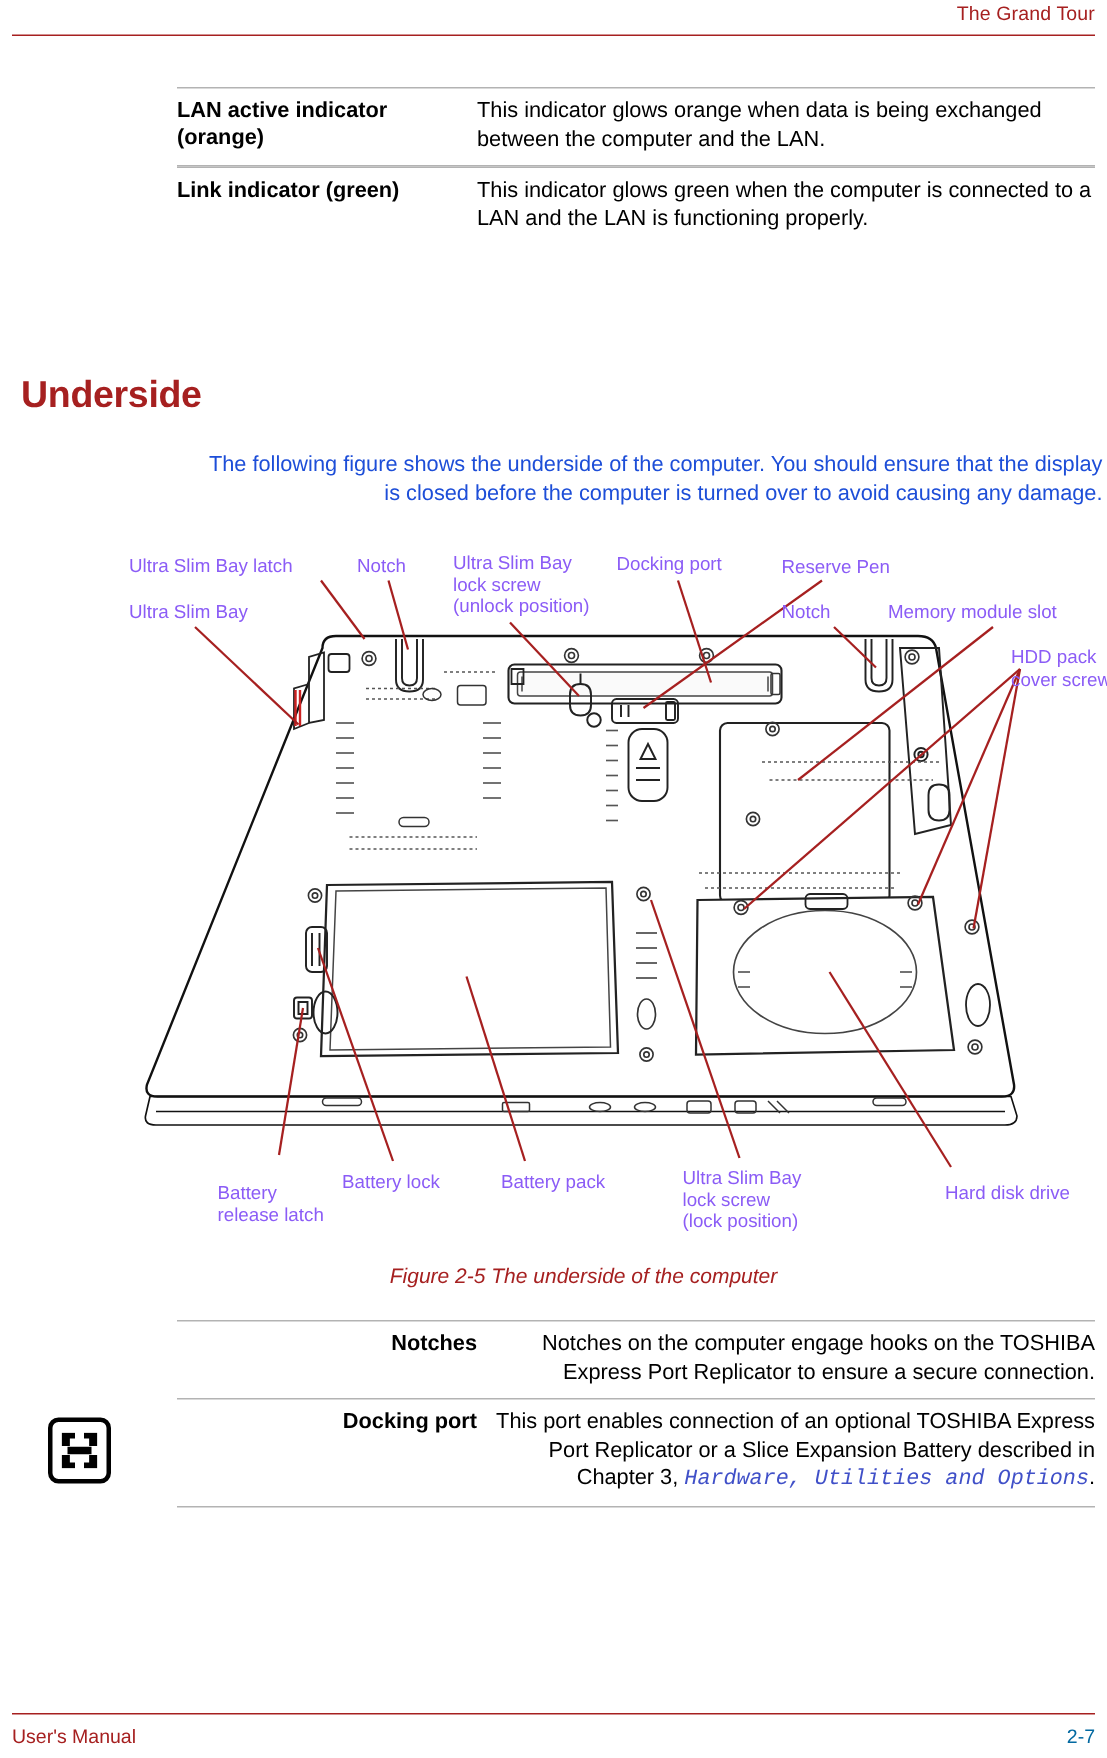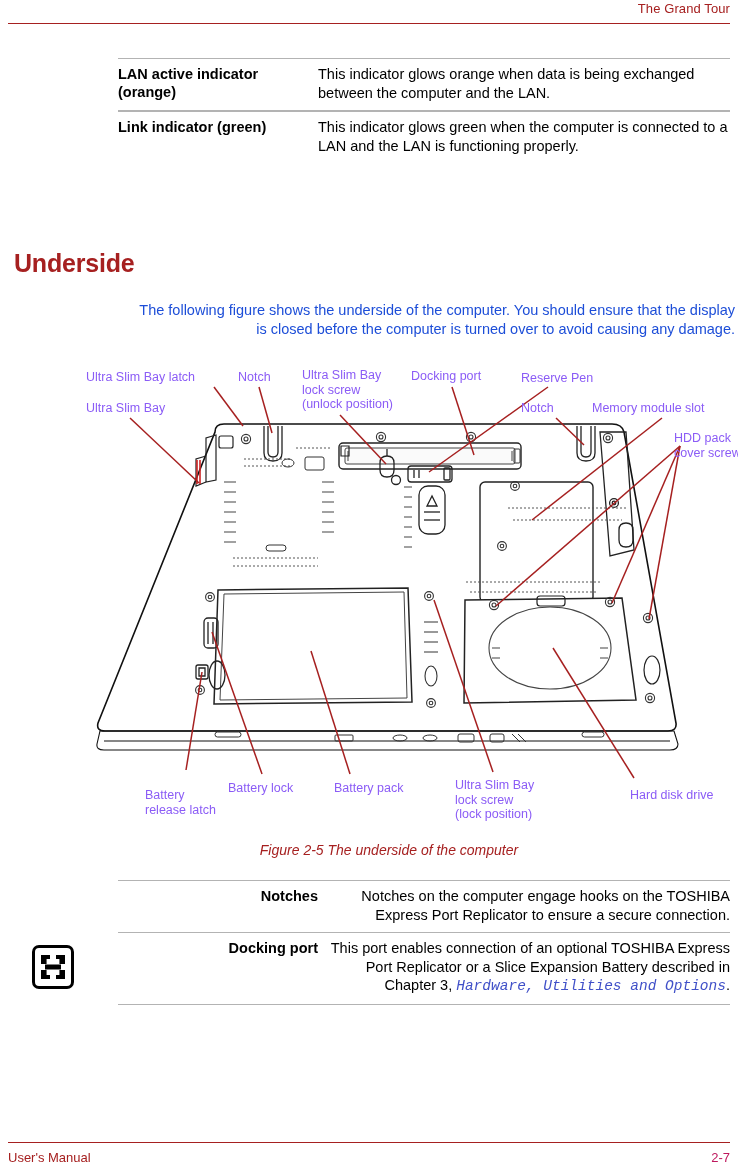--- a/index.html
+++ b/index.html
@@ -189,21 +189,21 @@
     left: 8px;
     top: 20px;
     font-size: 13px;
     color: #a62020;
   }
   #footer-right {
     position: absolute;
     right: 8px;
     top: 20px;
     font-size: 13px;
-    color: #be185d;
+    color: #0369a1;
   }
 </style>
 </head>
 <body>
 
 <div id="page-header">
   <div id="header-title">The Grand Tour</div>
   <div id="header-rule"></div>
 </div>
 

